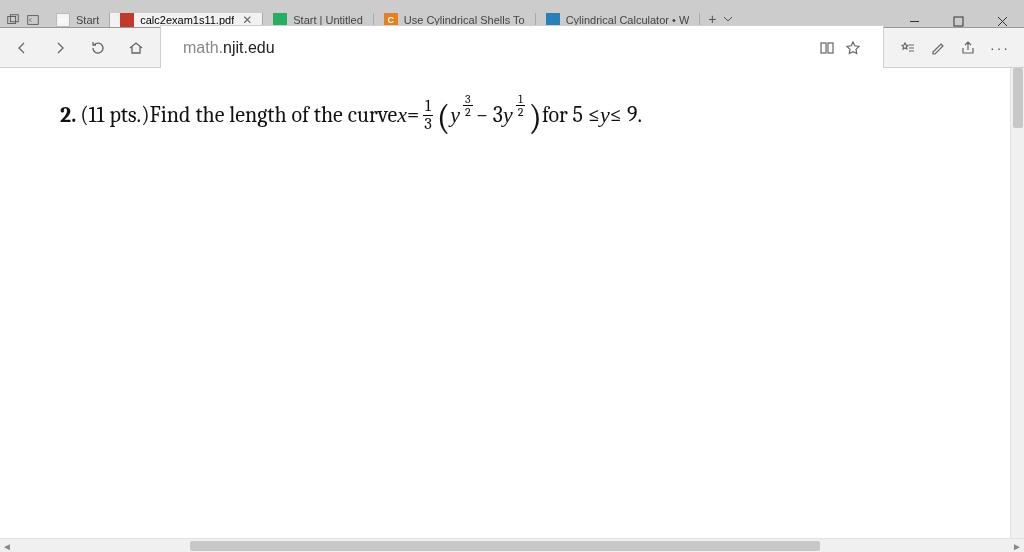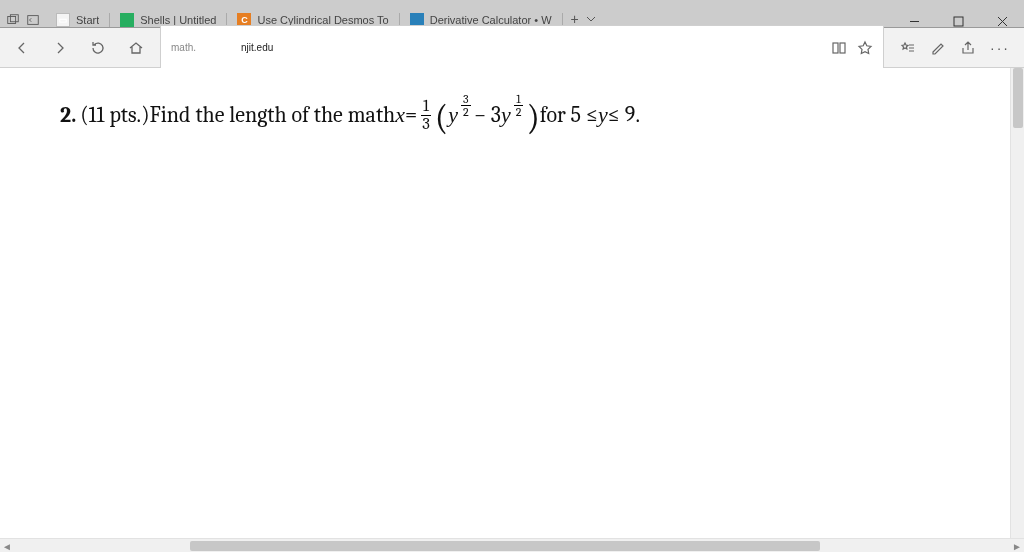--- a/index.html
+++ b/index.html
@@ -17,22 +17,22 @@
   .tabplus { display: flex; align-items: center; padding: 0 8px; color: #555; gap: 6px; }
   .spacer { flex: 1; }
   .winbtns { display: flex; }
   .winbtn { width: 44px; display: flex; align-items: center; justify-content: center; }
   .winbtn svg { width: 11px; height: 11px; stroke: #333; fill: none; stroke-width: 1; }
 
   
   .navbar { display: flex; align-items: center; height: 40px; background: #f2f2f2; border-bottom: 1px solid #d0d0d0; padding: 0 8px; gap: 10px; }
   .navbtn { width: 28px; height: 28px; display: flex; align-items: center; justify-content: center; }
   .navbtn svg { width: 16px; height: 16px; stroke: #666; fill: none; stroke-width: 1.3; }
-  .addr { flex: 1; height: 46px; background: #fff; border: 1px solid #cfcfcf; display: flex; align-items: center; padding: 0 10px; color: #888; font-size: 10px; }
-  .addr .host { color: #222; margin-left: 45px; }
+  .addr { flex: 1; height: 46px; background: #fff; border: 1px solid #cfcfcf; display: flex; align-items: center; padding: 0 22px; color: #888; font-size: 16px; }
+  .addr .host { color: #222; }
   .addr-right { display: flex; align-items: center; gap: 10px; margin-left: 8px; }
   .addr-right svg, .rtools svg { width: 16px; height: 16px; stroke: #666; fill: none; stroke-width: 1.2; }
   .rtools { display: flex; align-items: center; gap: 14px; padding: 0 6px; }
 
   
   .content { position: relative; height: calc(552px - 28px - 40px); background: #fff; overflow: hidden; }
   .page { padding: 30px 60px; font-family: "Cambria", "Georgia", serif; font-size: 22px; color: #111; line-height: 1.3; }
   .problem { display: flex; align-items: center; flex-wrap: wrap; gap: 0; }
   .bold { font-weight: bold; margin-right: 4px; }
   .math-italic { font-style: italic; font-family: serif; }
@@ -70,34 +70,39 @@
         <rect x="2" y="3" width="12" height="10" fill="none" stroke="#555"></rect>
         <path d="M6 6l-2 2 2 2" fill="none" stroke="#555"></path>
       </svg>
   </div>
 
   <div class="tab">
     <span class="fav fav-gray favicon">▭</span>
     <span class="label">Start</span>
   </div>
 
+  <div class="tab active">
+    <span class="fav fav-red favicon"></span>
+    <span class="label">calc2exam1s11.pdf</span>
+    <span class="close">✕</span>
+  </div>
 
   <div class="tab">
     <span class="fav fav-green favicon"></span>
-    <span class="label">Shells | Untitled</span>
+    <span class="label">Start | Untitled</span>
   </div>
 
   <div class="tab">
     <span class="fav fav-orange favicon">C</span>
-    <span class="label">Use Cylindrical Desmos To</span>
+    <span class="label">Use Cylindrical Shells To</span>
   </div>
 
   <div class="tab">
     <span class="fav fav-blue favicon"></span>
-    <span class="label">Derivative Calculator • W</span>
+    <span class="label">Cylindrical Calculator • W</span>
   </div>
 
   <div class="tabplus">
     <span style="font-size:14px;">+</span>
     <svg width="12" height="12" viewBox="0 0 12 12">
         <path d="M2 4l4 4 4-4" fill="none" stroke="#555"></path>
       </svg>
   </div>
 
   <div class="spacer"></div>
@@ -170,21 +175,21 @@
       </svg>
     <span style="letter-spacing:2px;color:#555;font-size:14px;">···</span>
   </div>
 </div>
 
 <div class="content">
   <div class="page">
     <div class="problem">
       <span class="bold">2.</span>
       <span>(11 pts.)</span>
-      <span> Find the length of the math </span>
+      <span> Find the length of the curve </span>
       <span class="math-italic">x</span>
       <span> = </span>
       <span class="frac">
         <span class="num">1</span>
         <span class="den">3</span>
       </span>
       <span class="bigparen">(</span>
       <span class="math-italic">y</span>
         <span class="sup"><span class="frac">
             <span class="num">3</span>

